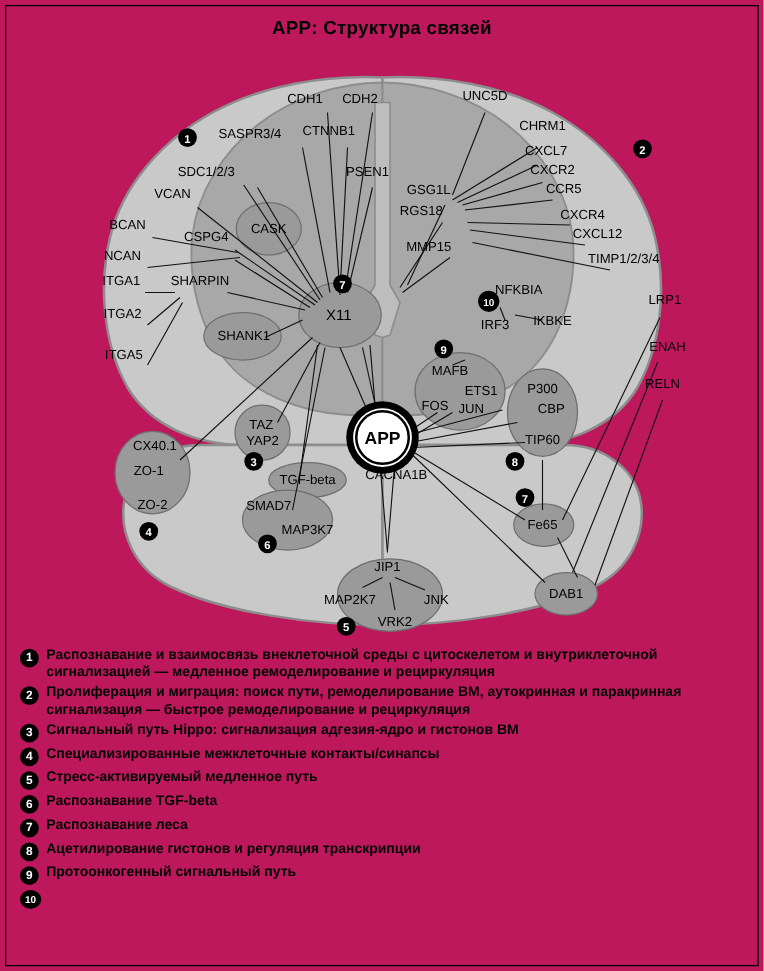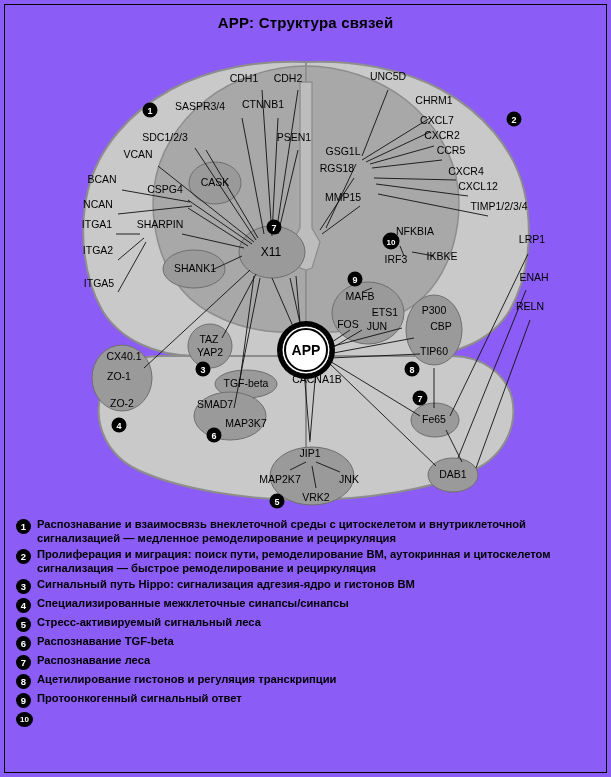--- a/index.html
+++ b/index.html
@@ -7,21 +7,21 @@
     padding: 0;
     background: #ffffff;
   }
   body {
     font-family: "Liberation Sans", sans-serif;
   }
   #page {
     position: relative;
     width: 611px;
     height: 777px;
-    background: #8b5cf6;
+    background: #be185d;
     box-sizing: border-box;
     overflow: hidden;
   }
   #frame {
     position: absolute;
     left: 4px;
     top: 4px;
     width: 603px;
     height: 769px;
     border: 1px solid #000;
@@ -292,47 +292,47 @@
     </svg>
   </div>
 
   <div id="legend">
     <div class="legend-row">
       <div class="legend-num">1</div>
       <div class="legend-text">Распознавание и взаимосвязь внеклеточной среды с цитоскелетом и внутриклеточной сигнализацией — медленное ремоделирование и рециркуляция</div>
     </div>
     <div class="legend-row">
       <div class="legend-num">2</div>
-      <div class="legend-text">Пролиферация и миграция: поиск пути, ремоделирование BM, аутокринная и цитоскелетом сигнализация — быстрое ремоделирование и рециркуляция</div>
+      <div class="legend-text">Пролиферация и миграция: поиск пути, ремоделирование BM, аутокринная и паракринная сигнализация — быстрое ремоделирование и рециркуляция</div>
     </div>
     <div class="legend-row">
       <div class="legend-num">3</div>
       <div class="legend-text">Сигнальный путь Hippo: сигнализация адгезия-ядро и гистонов ВМ</div>
     </div>
     <div class="legend-row">
       <div class="legend-num">4</div>
-      <div class="legend-text">Специализированные межклеточные синапсы/синапсы</div>
+      <div class="legend-text">Специализированные межклеточные контакты/синапсы</div>
     </div>
     <div class="legend-row">
       <div class="legend-num">5</div>
-      <div class="legend-text">Стресс-активируемый сигнальный леса</div>
+      <div class="legend-text">Стресс-активируемый медленное путь</div>
     </div>
     <div class="legend-row">
       <div class="legend-num">6</div>
       <div class="legend-text">Распознавание TGF-beta</div>
     </div>
     <div class="legend-row">
       <div class="legend-num">7</div>
       <div class="legend-text">Распознавание леса</div>
     </div>
     <div class="legend-row">
       <div class="legend-num">8</div>
       <div class="legend-text">Ацетилирование гистонов и регуляция транскрипции</div>
     </div>
     <div class="legend-row">
       <div class="legend-num">9</div>
-      <div class="legend-text">Протоонкогенный сигнальный ответ</div>
+      <div class="legend-text">Протоонкогенный сигнальный путь</div>
     </div>
     <div class="legend-row">
       <div class="legend-num wide">10</div>
     </div>
   </div>
 </div>
 
 </body></html>

